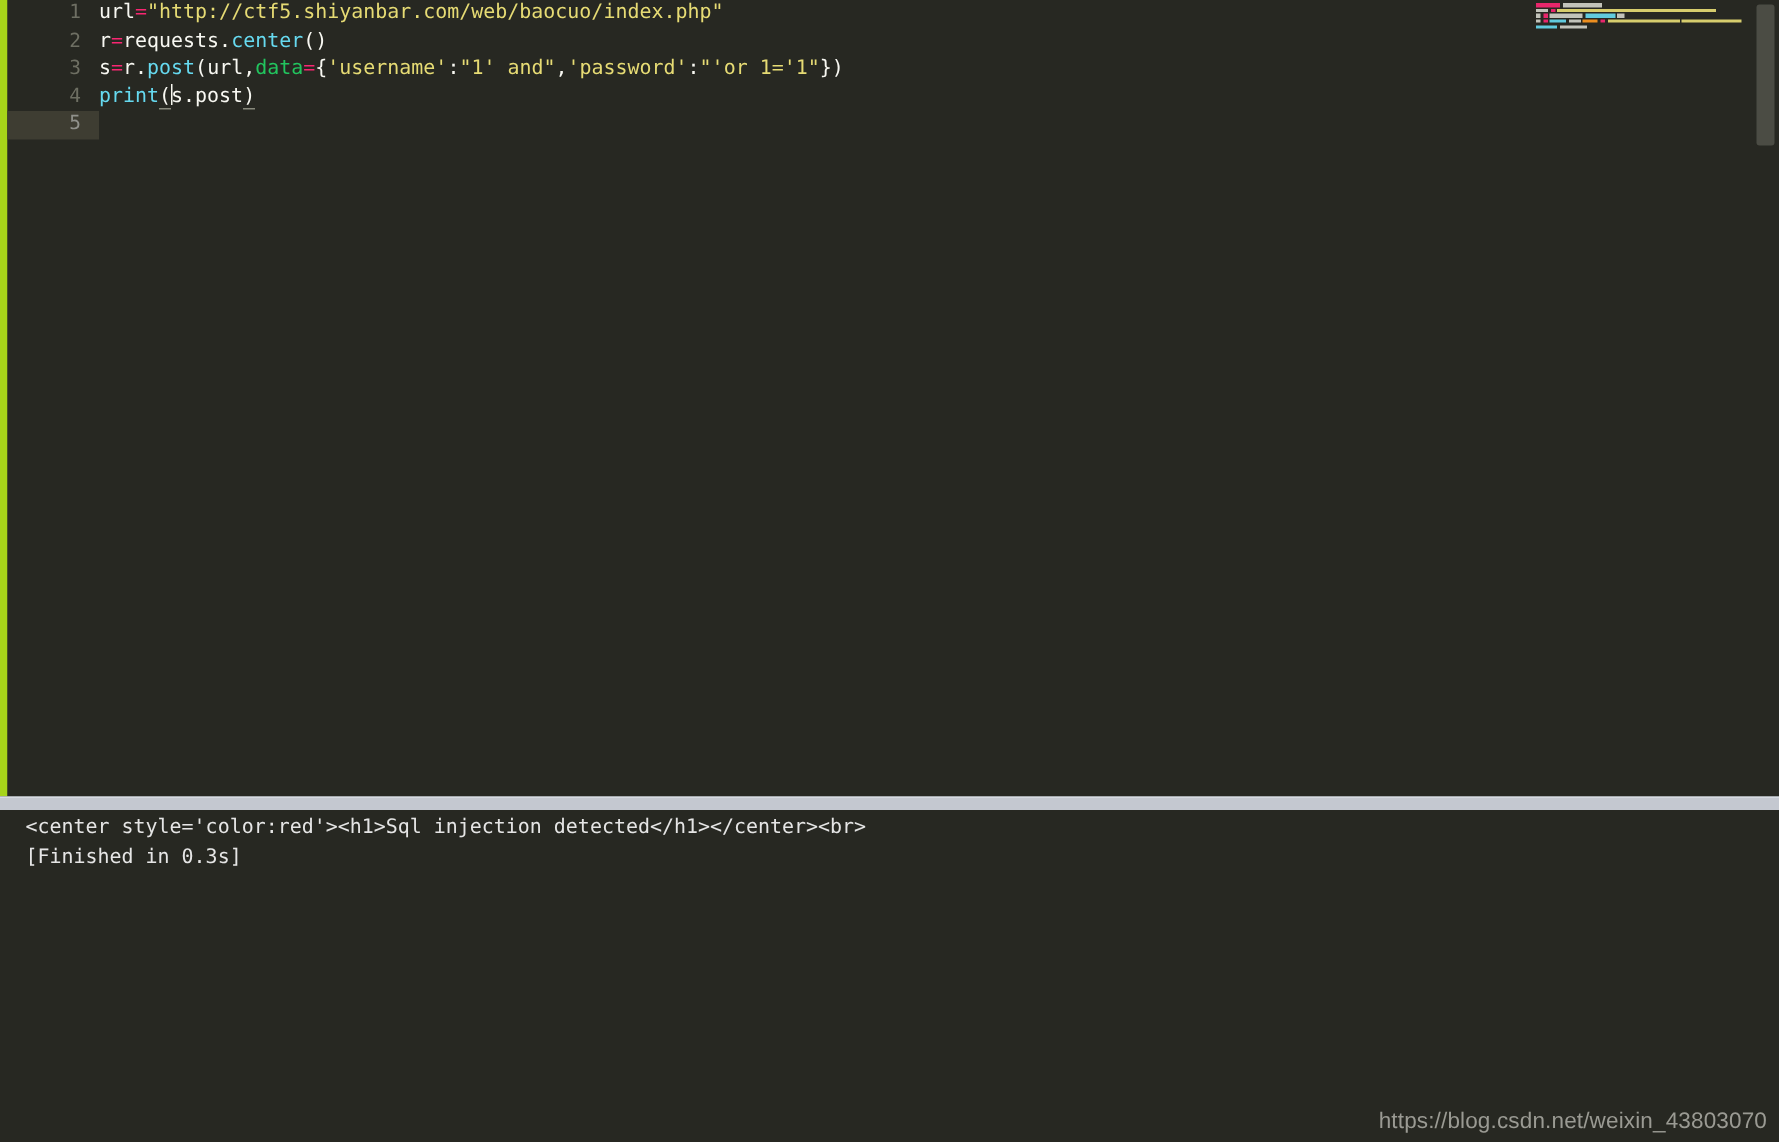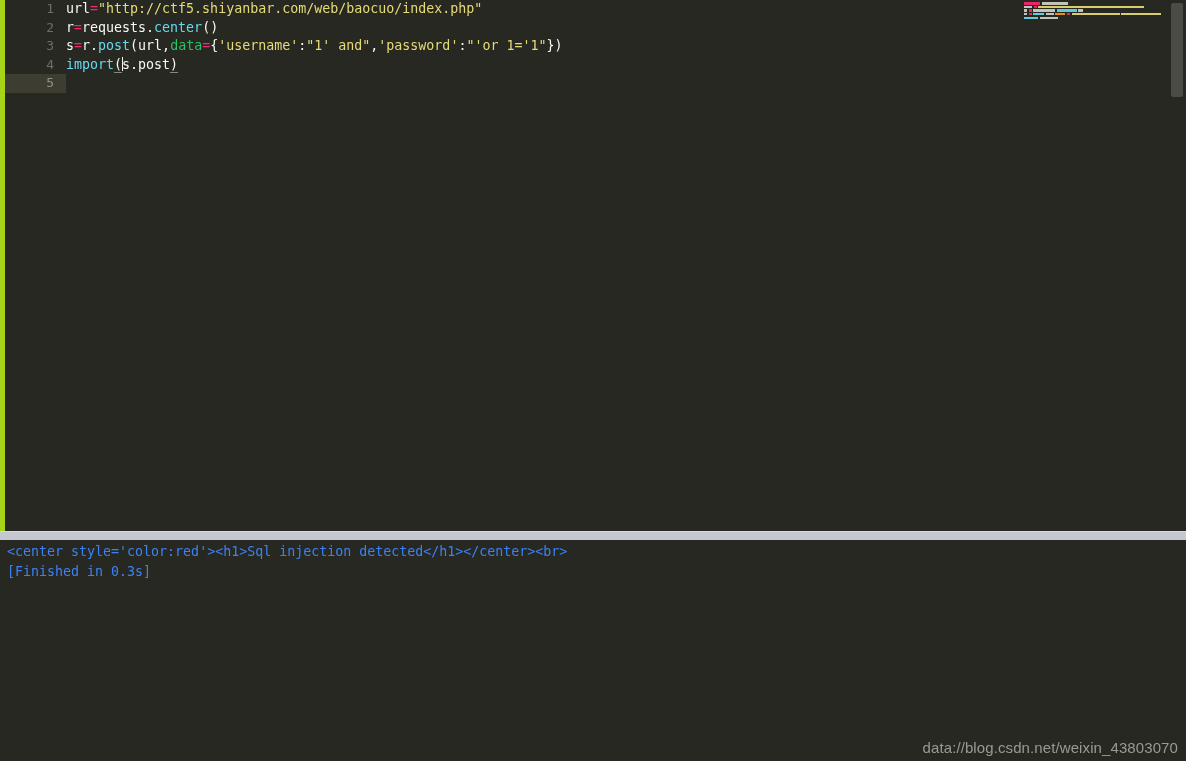--- a/index.html
+++ b/index.html
@@ -172,23 +172,23 @@
     top: 540px;
     width: 1186px;
     height: 221px;
     background: #272822;
     overflow: hidden;
   }
   .console-line {
     height: 18.6px;
     line-height: 18.6px;
     font-size: 13.3px;
-    color: #3b82f6;
+    color: #e5e5e5;
     white-space: pre;
-    padding-left: 7px;
+    padding-left: 17px;
     font-family: "DejaVu Sans Mono", monospace;
   }
   .console-line:first-child { padding-top: 2px; height: 20.6px; line-height: 20.6px; }
 
   
   .watermark {
     position: absolute;
     right: 8px;
     bottom: 5px;
     font-family: "Liberation Sans", sans-serif;
@@ -217,21 +217,21 @@
 
     <div class="code-area">
 
 
       <div class="code-line"><span class="tok-plain">url</span><span class="tok-op">=</span><span class="tok-str">"http://ctf5.shiyanbar.com/web/baocuo/index.php"</span></div>
 
       <div class="code-line"><span class="tok-plain">r</span><span class="tok-op">=</span><span class="tok-plain">requests</span><span class="tok-plain">.</span><span class="tok-fn">center</span><span class="tok-brk">()</span></div>
 
       <div class="code-line"><span class="tok-plain">s</span><span class="tok-op">=</span><span class="tok-plain">r.</span><span class="tok-fn">post</span><span class="tok-brk">(</span><span class="tok-plain">url,</span><span class="tok-param">data</span><span class="tok-op">=</span><span class="tok-brk">{</span><span class="tok-str">'username'</span><span class="tok-punc">:</span><span class="tok-str">"1' and"</span><span class="tok-punc">,</span><span class="tok-str">'password'</span><span class="tok-punc">:</span><span class="tok-str">"'or 1='1"</span><span class="tok-brk">})</span></div>
 
-      <div class="code-line"><span class="tok-fn">import</span><span class="tok-brk-m">(</span><span class="caret"></span><span class="tok-plain">s.post</span><span class="tok-brk-m">)</span></div>
+      <div class="code-line"><span class="tok-fn">print</span><span class="tok-brk-m">(</span><span class="caret"></span><span class="tok-plain">s.post</span><span class="tok-brk-m">)</span></div>
 
     </div>
 
     <div class="minimap">
       <div class="mini-line">
         <span class="mini-seg" style="width:16px;background:#f92672"></span>
           <span class="mini-seg" style="width:26px;background:#cfd0c8"></span>
       </div>
       <div class="mini-line">
         <span class="mini-seg" style="width:8px;background:#cfd0c8"></span>
@@ -269,15 +269,15 @@
 
   <div class="pane-divider">
     <div class="grip"></div>
   </div>
 
   <div class="console-pane">
     <div class="console-line">&lt;center style='color:red'&gt;&lt;h1&gt;Sql injection detected&lt;/h1&gt;&lt;/center&gt;&lt;br&gt;</div>
     <div class="console-line">[Finished in 0.3s]</div>
   </div>
 
-  <div class="watermark">data://blog.csdn.net/weixin_43803070</div>
+  <div class="watermark">https://blog.csdn.net/weixin_43803070</div>
 
 </div>
 
 </body></html>

